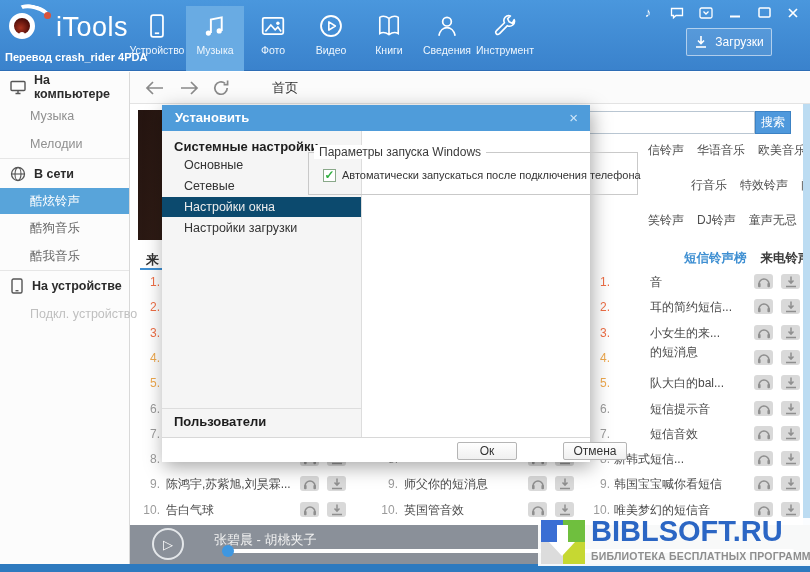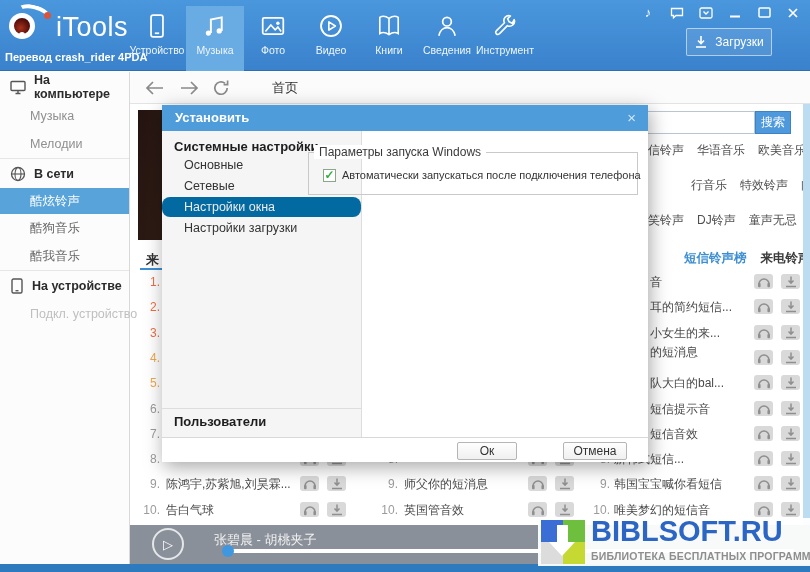--- a/index.html
+++ b/index.html
@@ -77,30 +77,30 @@
   #songs .song-num{position:absolute;width:24px;text-align:right;font-size:12px;line-height:16px;}
   .song-num.r1{color:#ef6e45;}.song-num.r2{color:#efa94e;}.song-num.r3{color:#9b9b9b;}
   #songs .song-text{position:absolute;font-size:12px;color:#4a4a4a;line-height:16px;white-space:nowrap;overflow:hidden;pointer-events:auto;cursor:pointer;}
   #songs .song-icon{position:absolute;width:19px;height:15px;background:#d9d9d9;border-radius:3px;
                     display:flex;align-items:center;justify-content:center;pointer-events:auto;cursor:pointer;}
   .song-icon svg{display:block;}
 
   .scrollbar{position:absolute;left:803px;top:104px;width:7px;height:421px;background:#bcdcf2;z-index:2;}
 
   
-  .dialog{position:absolute;left:162px;top:105px;width:486px;height:357px;background:#fff;z-index:20;
+  .dialog{position:absolute;left:162px;top:105px;width:428px;height:357px;background:#fff;z-index:20;
           box-shadow:2px 5px 18px rgba(0,0,0,.35);}
   .dlg-title{position:absolute;left:0;top:0;right:0;height:26px;background:#4f9cda;color:#fff;
              font-size:13px;font-weight:bold;line-height:26px;padding-left:13px;}
   .dlg-close{position:absolute;right:12px;top:0;color:#cfe6f8;font-size:15px;font-weight:normal;cursor:pointer;line-height:26px;}
   .dlg-menu{position:absolute;left:0;top:26px;width:200px;height:306px;background:#f5f5f5;border-right:1px solid #ddd;}
   .dlg-menu-header{position:absolute;left:12px;top:8px;font-size:13px;font-weight:bold;color:#1d1d1d;}
   .dlg-menu-item{position:absolute;left:0;width:199px;height:20px;line-height:20px;padding-left:22px;
                  font-size:12.5px;color:#333;cursor:pointer;}
-  .dlg-menu-item.selected{background:#0369a1;color:#ececec;border-radius:8px;}
+  .dlg-menu-item.selected{background:#0c4a6e;color:#ececec;}
   .dlg-menu-sep{position:absolute;left:0;top:277px;width:199px;border-top:1px solid #ddd;}
   .dlg-menu-footer{position:absolute;left:12px;top:283px;font-size:13px;font-weight:bold;color:#1d1d1d;}
   .dlg-footer{position:absolute;left:0;top:332px;right:0;height:25px;background:#fff;border-top:1px solid #d8d8d8;}
   .dlg-btn{position:absolute;top:4px;height:18px;border:1px solid #b5b5b5;background:linear-gradient(#fefefe,#f0f0f0);
            border-radius:2px;font-size:12px;color:#333;display:flex;align-items:center;justify-content:center;cursor:pointer;}
   .btn-ok{left:295px;width:60px;}
   .btn-cancel{left:401px;width:64px;}
   .dlg-group{position:absolute;left:146px;top:47px;width:330px;height:43px;border:1px solid #c9c9c9;}
   .dlg-legend{position:absolute;left:152px;top:40px;background:#fff;padding:0 5px;font-size:12px;color:#3a3a3a;}
   .dlg-check{position:absolute;left:161px;top:64px;width:13px;height:13px;border:1px solid #89a889;background:#fff;

